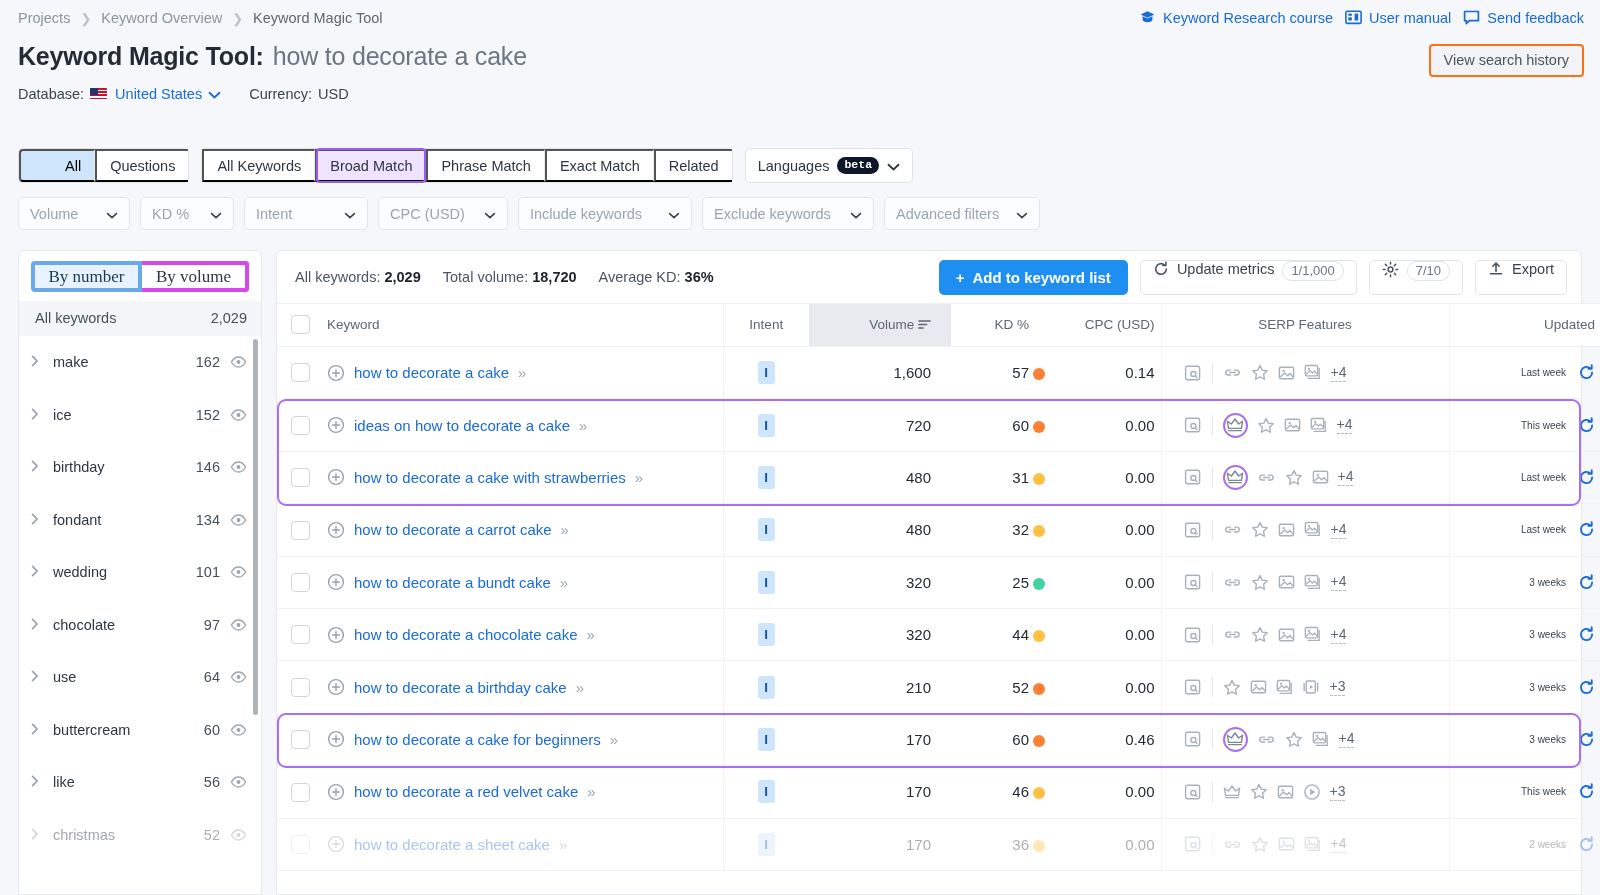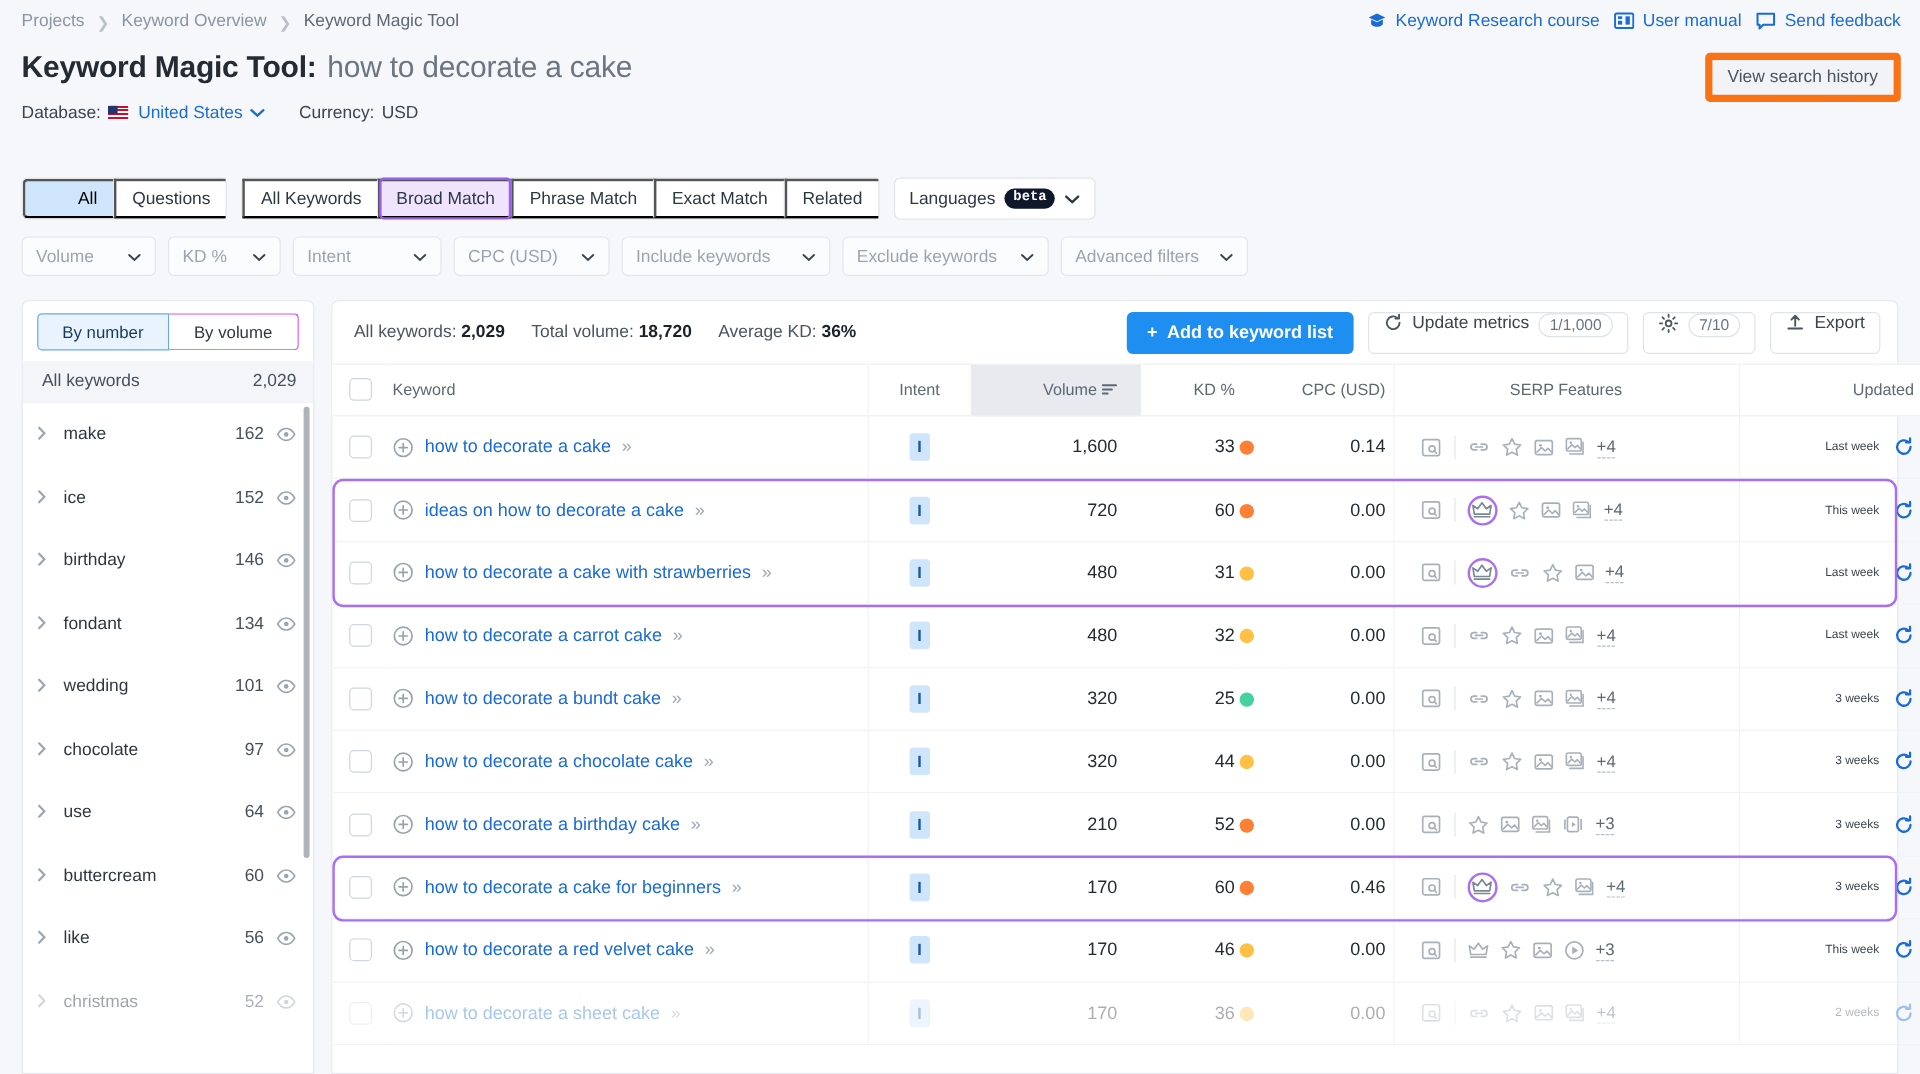--- a/index.html
+++ b/index.html
@@ -33,21 +33,21 @@
 
   .title {
     position: absolute; left: 18px; top: 42px;
     font-size: 25px; font-weight: 700; letter-spacing: -0.2px;
     display: flex; align-items: baseline; gap: 9px;
   }
   .title .kw { font-weight: 400; color: #6b7682; }
 
   .viewhistory {
     position: absolute; right: 16px; top: 44px;
-    border: 6px solid #f97316; border-radius: 4px;
+    border: 2px solid #f97316; border-radius: 4px;
     background: #f1f3f6; color: #4a5560;
     font-size: 14.5px; padding: 6px 13px 7px; cursor: pointer;
     font-family: inherit;
   }
 
   .dbrow {
     position: absolute; left: 18px; top: 86px;
     display: flex; align-items: center; gap: 28px;
     font-size: 14.5px; color: #3a444e;
   }
@@ -102,22 +102,22 @@
   }
 
   
   .lpanel {
     position: absolute; left: 18px; top: 250px; width: 244px; height: 645px;
     background: #fff; border: 1px solid #e6eaee; border-radius: 6px 6px 0 0;
     overflow: hidden;
   }
   .lp-seg { display: flex; padding: 10px 12px 9px; gap: 0; }
   .lp-seg button {
-    flex: 1; height: 31px; font-size: 14px; font-family: Liberation Sans, sans-serif; cursor: pointer;
-    background: #fff; border: 1px solid #d946ef; color: #2d3741;
+    flex: 1; height: 31px; font-size: 17px; font-family: Liberation Serif, serif; cursor: pointer;
+    background: #fff; border: 4px solid #d946ef; color: #2d3741;
   }
   .lp-seg button:first-child { border-radius: 4px 0 0 4px; }
   .lp-seg button:last-child { border-radius: 0 4px 4px 0; border-left: none; }
   .lp-seg button.on { background: #e8f3fd; border-color: #6aa9e8; color: #15395c; }
 
   .lp-all {
     display: flex; justify-content: space-between; align-items: center;
     background: #f3f5f8; padding: 9px 14px 10px 16px; font-size: 14.5px; color: #46505a;
   }
   .lp-list { position: relative; }
@@ -580,21 +580,21 @@
                     <circle cx="9" cy="9" r="7.4" stroke="currentColor" stroke-width="1.4"></circle>
                     <path d="M9 5.6v6.8M5.6 9h6.8" stroke="currentColor" stroke-width="1.4" stroke-linecap="round"></path>
                   </svg>
                 </span>
                 <span class="kwlink">how to decorate a cake</span>
                 <span class="chevs">»</span>
               </div>
             </td>
             <td class="c-intent"><span class="ibadge">I</span></td>
             <td class="c-vol">1,600</td>
-            <td class="c-kd">33</td>
+            <td class="c-kd">57</td>
             <td class="c-kdd"><span class="dot" style="background:#fd8034"></span></td>
             <td class="c-cpc">0.14</td>
             <td class="c-serp">
               <div class="serp">
                 <span class="ico">
                   <svg width="18" height="18" viewBox="0 0 18 18" fill="none">
                     <rect x="1.6" y="2.3" width="14" height="13.4" rx="1.6" stroke="currentColor" stroke-width="1.4"></rect>
                     <circle cx="9.4" cy="10" r="2.5" stroke="currentColor" stroke-width="1.4"></circle>
                     <path d="M11.3 11.9 13 13.6" stroke="currentColor" stroke-width="1.4" stroke-linecap="round"></path>
                   </svg>

